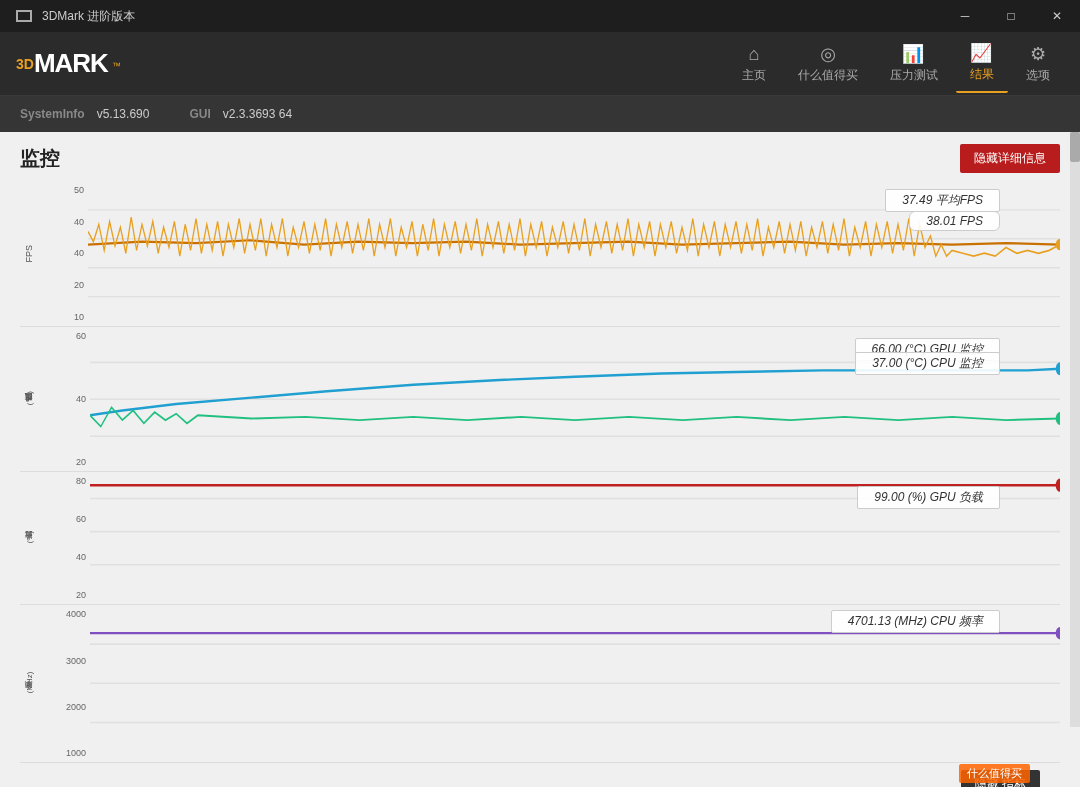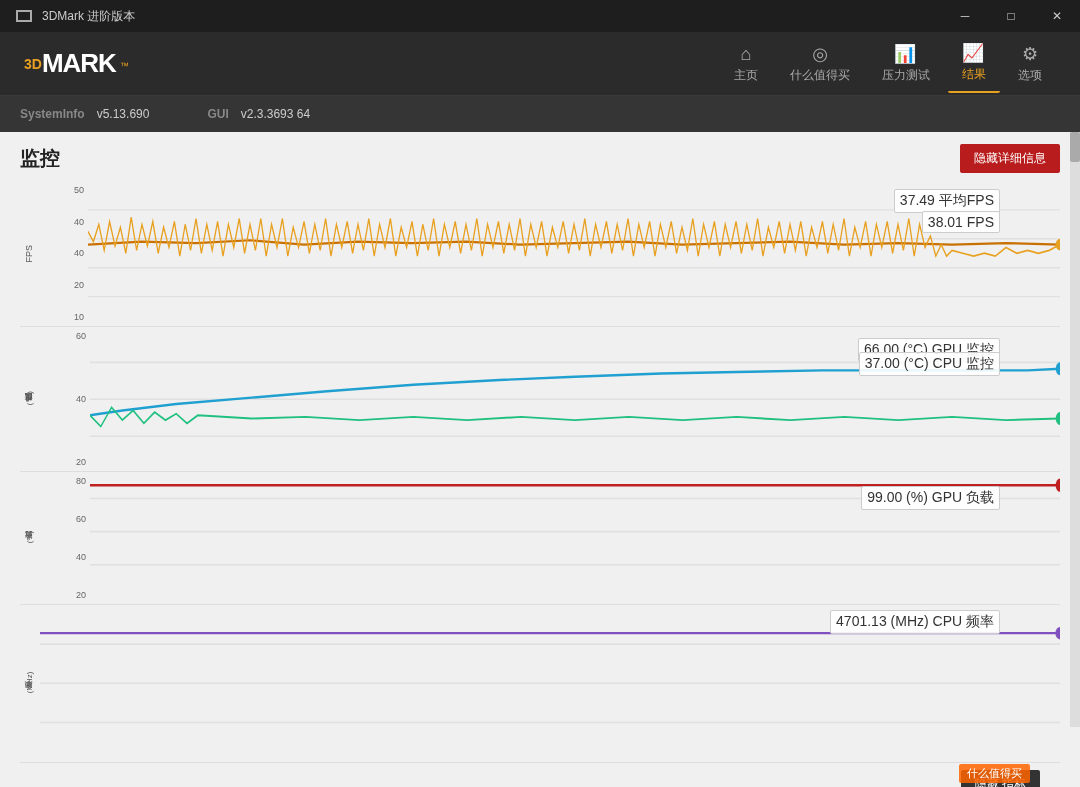--- a/index.html
+++ b/index.html
@@ -54,21 +54,21 @@
       background: transparent;
       border: none;
     }
 
     
     .top-nav {
       height: 64px;
       background: #2b2b2b;
       display: flex;
       align-items: center;
-      padding: 0 24px;
+      padding: 0 16px;
       border-bottom: 1px solid #3a3a3a;
     }
     .logo-area {
       display: flex;
       align-items: center;
       margin-right: auto;
     }
     .nav-items {
       display: flex;
       gap: 4px;
@@ -92,21 +92,21 @@
 
     
     .info-bar {
       height: 36px;
       background: #353535;
       display: flex;
       align-items: center;
       padding: 0 20px;
       font-size: 12px;
       color: #cccccc;
-      gap: 58px;
+      gap: 40px;
     }
     .info-item {
       display: flex;
       gap: 12px;
     }
     .info-label { color: #888; font-weight: 600; }
     .info-value { color: #cccccc; }
 
     
     .main-content {
@@ -200,25 +200,26 @@
       width: 100%;
       height: 100%;
     }
 
     
     .chart-label-box {
       position: absolute;
       right: 2px;
       background: rgba(255,255,255,0.9);
       border: 1px solid #ccc;
-      padding: 2px 5px;
-      font-size: 14px;
+      padding: 2px 16px;
+      font-size: 12px;
       color: #333;
       white-space: nowrap;
       border-radius: 2px;
+      font-style: italic;
     }
 
     
     .legend-bar {
       height: 44px;
       background: #f0f0f0;
       display: flex;
       align-items: center;
       padding: 0 20px;
       gap: 0;
@@ -367,21 +368,21 @@
               <polyline fill="none" stroke="#c87000" stroke-width="1.5" points="0,44 50,42 100,43 150,41 200,44 250,42 300,43 350,42 400,44 450,43 500,42 550,44 600,43 650,42 700,44 750,43 800,44 850,43 900,44"></polyline>
 
               <polyline fill="none" stroke="#e8a020" stroke-width="1.2" points="0,35 5,42 10,30 15,48 20,28 25,45 30,32 35,50 40,25 45,48 50,30 55,45 60,28 65,50 70,32 75,46 80,28 85,52 90,30 95,48 100,26 105,50 110,30 115,48 120,28 125,52 130,30 135,46 140,26 145,50 150,30 155,48 160,26 165,52 170,30 175,46 180,26 185,52 190,32 195,46 200,28 205,50 210,30 215,48 220,26 225,52 230,30 235,46 240,28 245,50 250,30 255,48 260,26 265,52 270,30 275,46 280,26 285,52 290,32 295,46 300,28 305,52 310,30 315,48 320,26 325,52 330,30 335,46 340,28 345,50 350,30 355,48 360,26 365,52 370,30 375,46 380,28 385,50 390,30 395,48 400,26 405,52 410,30 415,46 420,28 425,52 430,32 435,46 440,28 445,50 450,30 455,48 460,26 465,52 470,30 475,46 480,28 485,50 490,30 495,48 500,26 505,52 510,30 515,46 520,28 525,52 530,30 535,46 540,28 545,50 550,32 555,48 560,26 565,52 570,30 575,46 580,28 585,52 590,30 595,46 600,28 605,50 610,30 615,48 620,26 625,52 630,32 635,46 640,28 645,50 650,30 655,48 660,28 665,52 670,32 675,46 680,28 685,50 690,30 695,48 700,26 705,52 710,32 715,46 720,28 725,52 730,30 735,46 740,28 745,50 750,30 755,48 760,26 765,52 770,30 775,46 780,38 785,52 790,44 795,52 800,48 810,50 820,52 830,50 840,52 850,46 860,50 870,48 880,50 890,48 900,44"></polyline>
 
               <circle cx="900" cy="44" r="4" fill="#e8a020"></circle>
             </svg>
             
             <div class="chart-label-box" style="top:8px;right:60px;">
               <span>37.49 平均FPS</span>
             </div>
-            <div class="chart-label-box" style="top:30px;right:60px;">
+            <div class="chart-label-box" style="top:30px;right:60px;border-radius:6px;">
               <span>38.01 FPS</span>
             </div>
           </div>
         </div>
 
         <div class="chart-row" style="flex:1.2;">
           <div class="y-axis-wrapper">
             <div class="y-axis-title" style="font-size:8px;color:#555;width:20px;">摄氏温度 (°C)</div>
             <div class="chart-y-label">
               <span>60</span>
@@ -431,20 +432,26 @@
             </svg>
             <div class="chart-label-box" style="top:14px;right:60px;">
               <span>99.00 (%) GPU 负载</span>
             </div>
           </div>
         </div>
 
         <div class="chart-row" style="flex:1.3;border-bottom:none;">
           <div class="y-axis-wrapper">
             <div class="y-axis-title" style="font-size:8px;color:#555;width:20px;">频率 (MHz)</div>
+            <div class="chart-y-label">
+              <span>4000</span>
+              <span>3000</span>
+              <span>2000</span>
+              <span>1000</span>
+            </div>
           </div>
           <div class="chart-canvas-area">
             <svg class="chart-svg" viewBox="0 0 900 100" preserveAspectRatio="none">
               <line x1="0" y1="25" x2="900" y2="25" class="chart-grid-line"></line>
               <line x1="0" y1="50" x2="900" y2="50" class="chart-grid-line"></line>
               <line x1="0" y1="75" x2="900" y2="75" class="chart-grid-line"></line>
 
               <polyline fill="none" stroke="#8050c0" stroke-width="1.5" points="0,18 900,18"></polyline>
               <circle cx="900" cy="18" r="4" fill="#8050c0"></circle>
             </svg>

